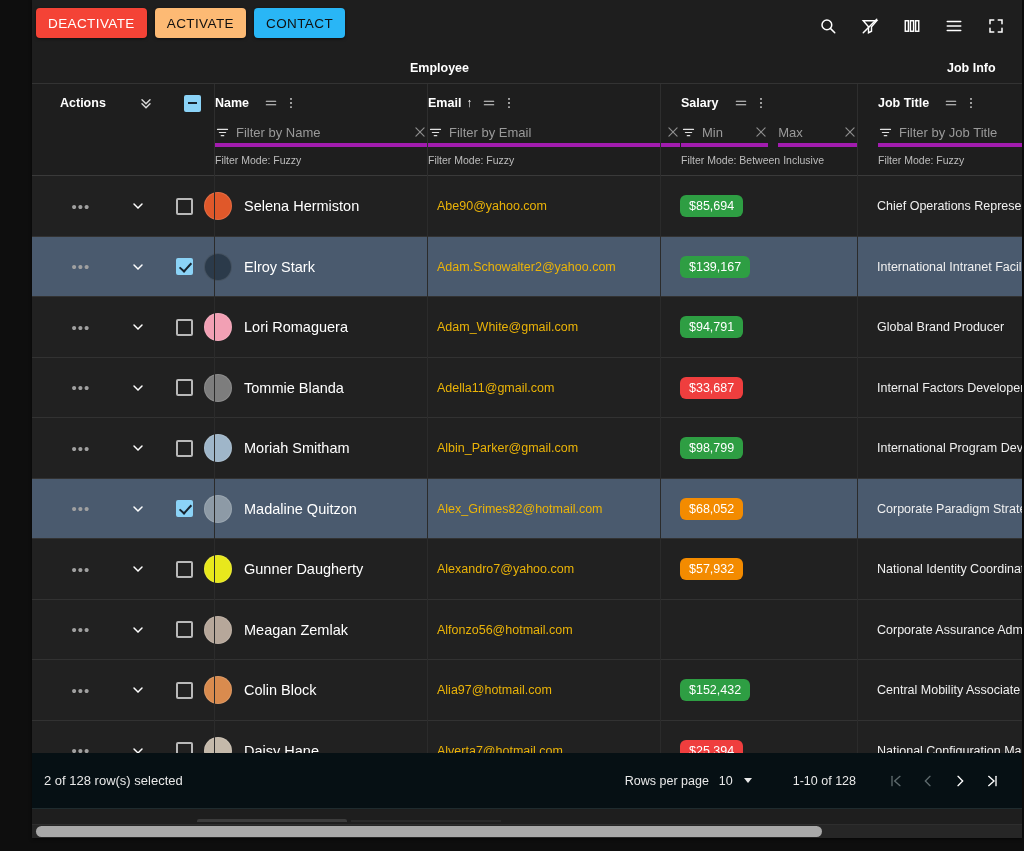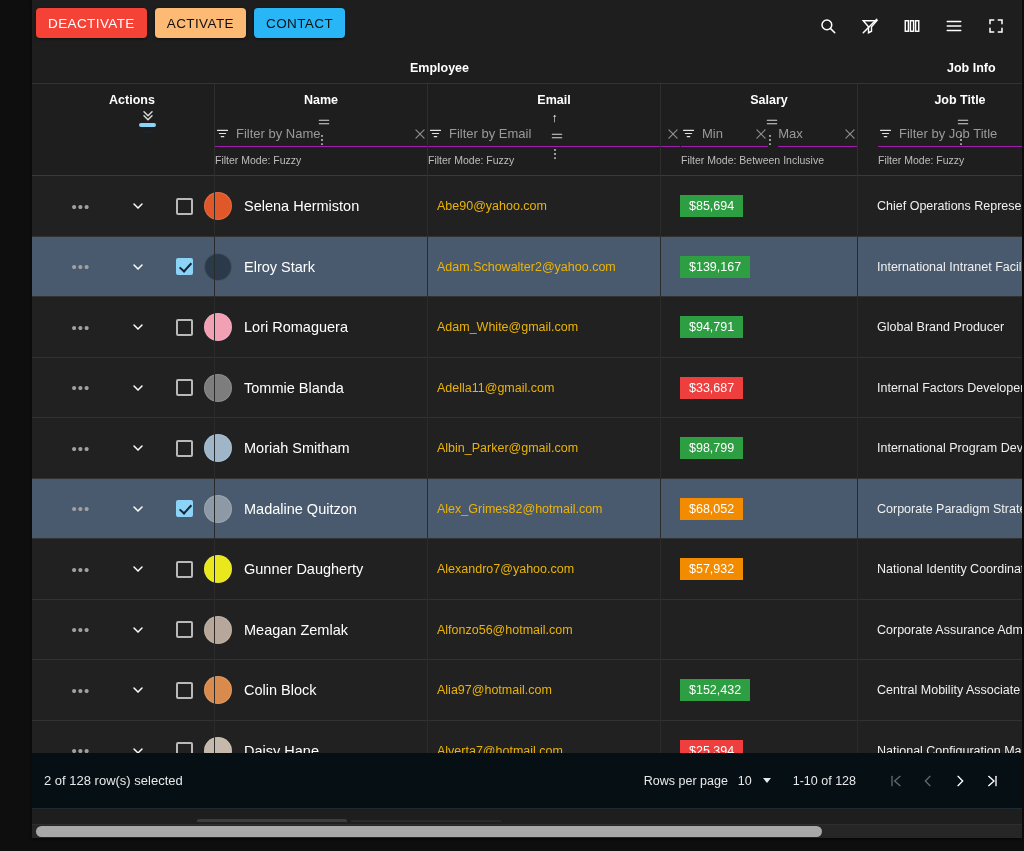--- a/index.html
+++ b/index.html
@@ -85,32 +85,31 @@
     background: #1e1e1e;
     border-bottom: 1px solid #3a3a3a;
   }
   .hcell { position: absolute; top: 0; height: 92px; padding-top: 9px; }
   .hcell.bordered { border-left: 1px solid #2e2e2e; }
 
   .htitle {
     display: flex; align-items: center; gap: 4px;
     font-size: 12.5px; font-weight: bold; color: #fff;
     height: 20px;
-    flex-direction: column;
   }
   .sort-arrow { font-size: 12px; font-weight: 400; color: #fff; margin-left: 1px;}
   .h-ico { display: inline-flex; align-items: center; color: #d8d8d8; cursor: pointer; }
   .h-ico.grip { margin-left: 6px; }
   .h-ico.dots { margin-left: 2px; }
 
   .filter-wrap { margin-top: 8px; display: flex; gap: 6px; }
   .filter-field {
     position: relative;
     display: flex; align-items: center; gap: 6px;
-    border-bottom: 1px solid #a21caf;
+    border-bottom: 4px solid #a21caf;
     height: 26px;
     flex: 1 1 auto;
   }
   .fi-ico { color: #e0e0e0; display: flex; align-items: center; cursor: pointer;}
   .fi-input {
     background: none; border: none; outline: none;
     color: #e8e8e8; font-size: 13px;
     font-family: "Liberation Sans", sans-serif;
     width: 100%; padding: 0;
   }
@@ -170,21 +169,21 @@
     background: #555; position: relative;
     border: 1px solid rgba(255,255,255,.12);
   }
   .name-txt { font-size: 14.5px; color: #fff; white-space: nowrap; }
 
   .email-cell { left: 405px; width: 225px; font-size: 12.5px; color: #eab308; white-space: nowrap; }
 
   .salary-cell { left: 648px; width: 185px; }
   .badge {
     display: inline-block;
-    border-radius: 0;
+    border-radius: 6px;
     padding: 4px 9px;
     font-size: 12.5px; color: #fff;
     font-family: "Liberation Sans", sans-serif;
     white-space: nowrap;
   }
   .badge.green  { background: #2e9e43; }
   .badge.orange { background: #f38b00; }
   .badge.red    { background: #ef3e3e; }
 
   .job-cell { left: 845px; width: 165px; font-size: 12.5px; color: #f0f0f0; white-space: nowrap; overflow: hidden; }
@@ -225,21 +224,21 @@
   .rpp-select {
     display: flex; align-items: center; gap: 11px;
     cursor: pointer; margin-right: 22px;
   }
   .caret-down {
     width: 0; height: 0;
     border-left: 4.5px solid transparent;
     border-right: 4.5px solid transparent;
     border-top: 5px solid #e9e9e9;
   }
-  .range-label { margin-right: 24px; }
+  .range-label { margin-right: 24px; margin-left: 19px; }
   .pg-btn {
     width: 32px; height: 32px;
     display: flex; align-items: center; justify-content: center;
     cursor: pointer; color: #fff;
   }
   .pg-btn.disabled { color: #5e6a6d; }
 
   
   .bottom-sliver {
     position: absolute; left: 185px; bottom: 0px;

